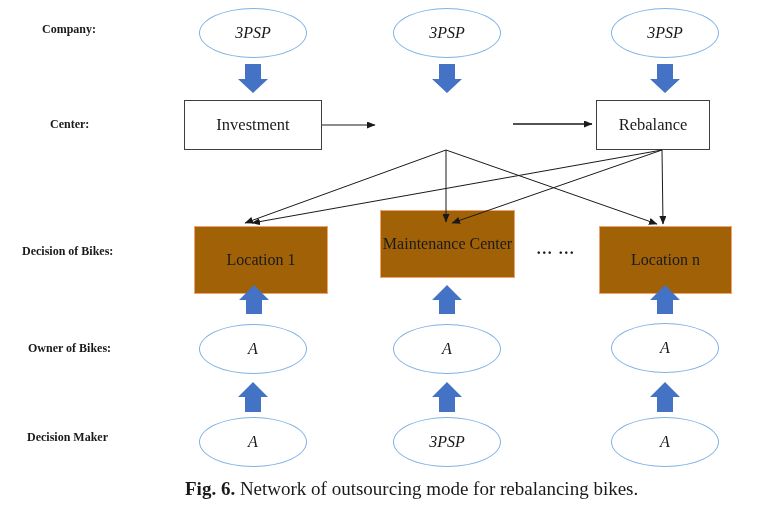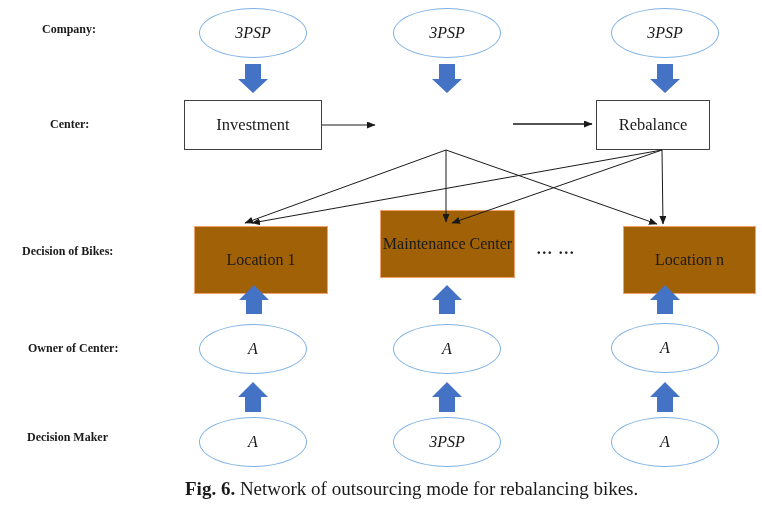--- a/index.html
+++ b/index.html
@@ -22,33 +22,33 @@
   .bluearrow{fill:var(--arrow-blue,#4472C4);}
 </style>
 </head>
 <body>
 
 <div class="figure">
 
   <div class="rowlabel" style="left:42px;top:22px">Company:</div>
   <div class="rowlabel" style="left:50px;top:117px">Center:</div>
   <div class="rowlabel" style="left:22px;top:244px">Decision of Bikes:</div>
-  <div class="rowlabel" style="left:28px;top:341px">Owner of Center:</div>
+  <div class="rowlabel" style="left:28px;top:341px">Owner of Bikes:</div>
   <div class="rowlabel" style="left:27px;top:430px">Decision Maker</div>
 
   <div class="ellipse" style="left:199px;top:8px">3PSP</div>
   <div class="ellipse" style="left:393px;top:8px">3PSP</div>
   <div class="ellipse" style="left:611px;top:8px">3PSP</div>
 
   <div class="action" style="left:184px;top:100px;width:138px">Investment</div>
   <div class="action" style="left:596px;top:100px;width:114px">Rebalance</div>
 
   <div class="loc" style="left:194px;top:226px;width:134px">Location 1</div>
   <div class="loc" style="left:380px;top:210px;width:135px">Maintenance Center</div>
-  <div class="loc" style="left:623px;top:226px;width:133px">Location n</div>
+  <div class="loc" style="left:599px;top:226px;width:133px">Location n</div>
   <div class="dots" style="left:515px;top:240px;width:82px">... ...</div>
 
   <div class="ellipse" style="left:199px;top:324px">A</div>
   <div class="ellipse" style="left:393px;top:324px">A</div>
   <div class="ellipse" style="left:611px;top:323px">A</div>
 
   <div class="ellipse" style="left:199px;top:417px">A</div>
   <div class="ellipse" style="left:393px;top:417px">3PSP</div>
   <div class="ellipse" style="left:611px;top:417px">A</div>
 

